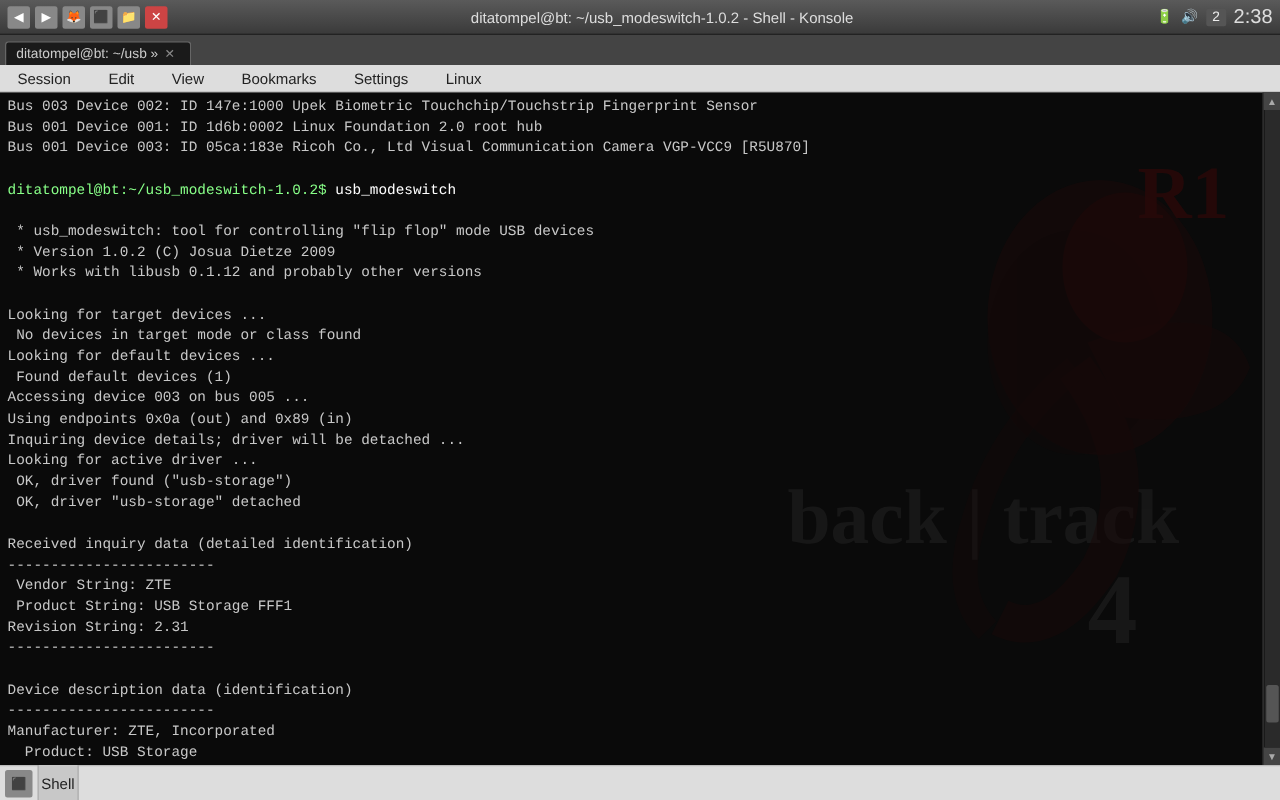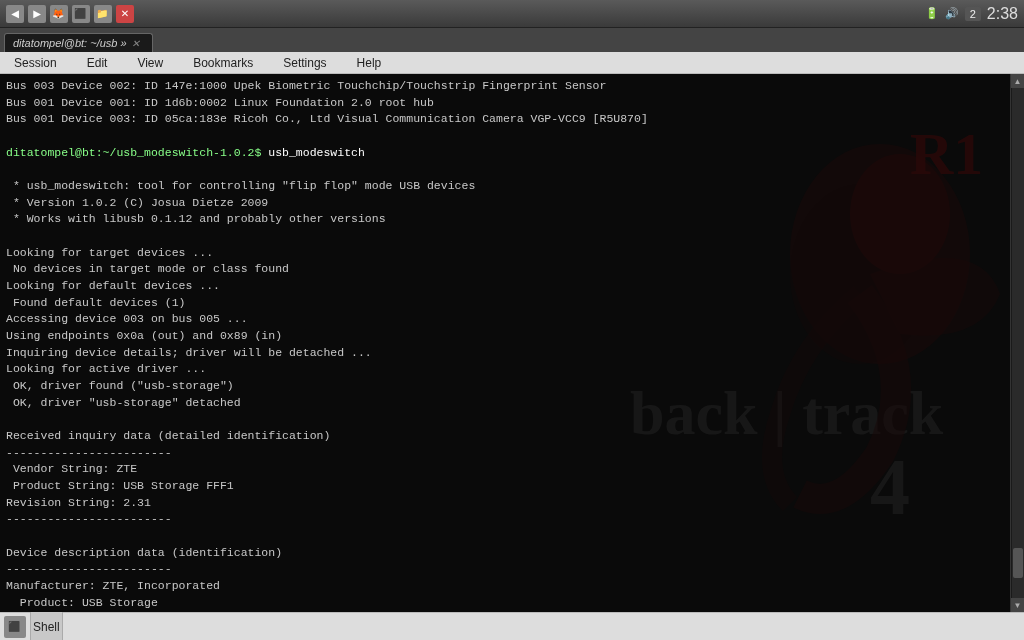--- a/index.html
+++ b/index.html
@@ -73,21 +73,20 @@
       font-size: 11px;
       padding: 3px 12px 3px 8px;
       border-top: 1px solid #666;
       border-left: 1px solid #666;
       border-right: 1px solid #666;
       border-radius: 3px 3px 0 0;
       display: flex;
       align-items: center;
       gap: 5px;
       cursor: pointer;
-      font-style: italic;
     }
     #tabbar .tab .tab-close {
       font-size: 10px;
       color: #888;
     }
 
     
     #menubar {
       height: 22px;
       background: #ddd;
@@ -215,20 +214,21 @@
 <div id="titlebar">
   <div id="titlebar-left">
 
     <div class="icon-btn">◀</div>
     <div class="icon-btn">▶</div>
     <div class="icon-btn">🦊</div>
     <div class="icon-btn">⬛</div>
     <div class="icon-btn">📁</div>
     <div class="icon-btn close">✕</div>
   </div>
+  <div id="titlebar-center">ditatompel@bt: ~/usb_modeswitch-1.0.2 - Shell - Konsole</div>
   <div id="titlebar-right">
     <span style="color:#aaa;font-size:11px;">🔋</span>
     <span style="color:#aaa;font-size:11px;">🔊</span>
     <div class="badge">2</div>
     <div class="time">2:38</div>
   </div>
 </div>
 
 <div id="tabbar">
   <div class="tab">
@@ -236,21 +236,21 @@
     <span class="tab-close">✕</span>
   </div>
 </div>
 
 <div id="menubar">
 <div class="menu-item">Session</div>
     <div class="menu-item">Edit</div>
     <div class="menu-item">View</div>
     <div class="menu-item">Bookmarks</div>
     <div class="menu-item">Settings</div>
-    <div class="menu-item">Help</div>
+    <div class="menu-item">Linux</div>
   </div>
 
 <div id="terminal-wrapper">
   <div id="terminal-content">
 
     <svg class="bt-watermark" viewBox="0 0 400 460" xmlns="http://www.w3.org/2000/svg">
 
       <ellipse cx="280" cy="160" rx="90" ry="110" fill="#600" opacity="0.6"></ellipse>
       <ellipse cx="260" cy="180" rx="70" ry="90" fill="#300" opacity="0.5"></ellipse>
 

